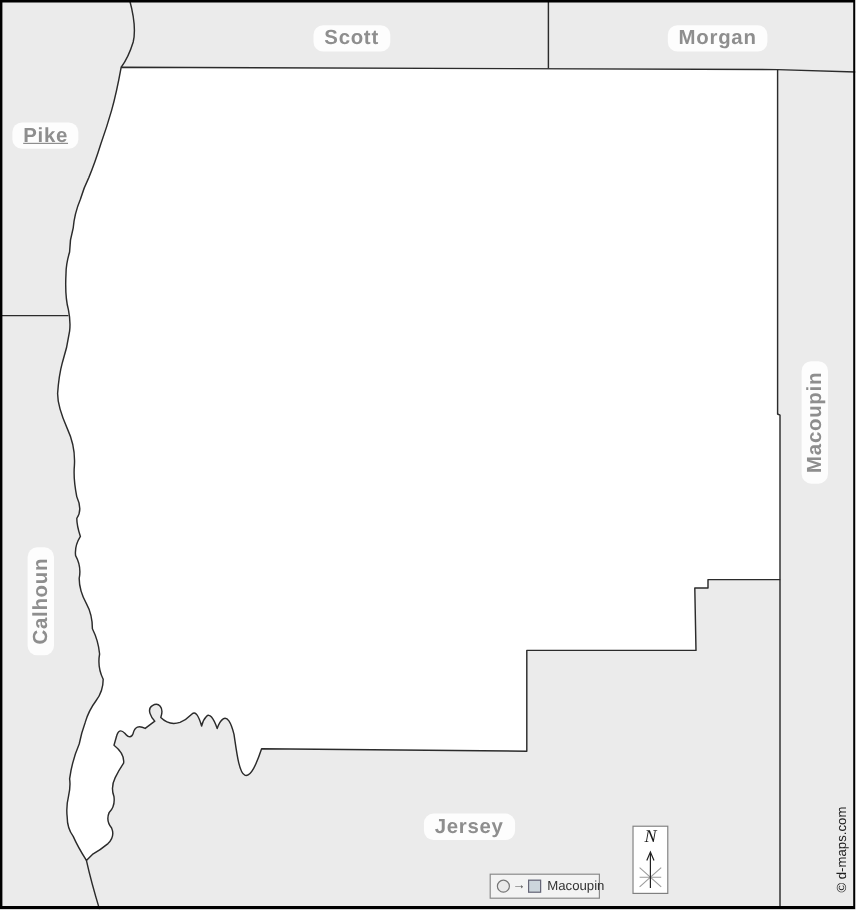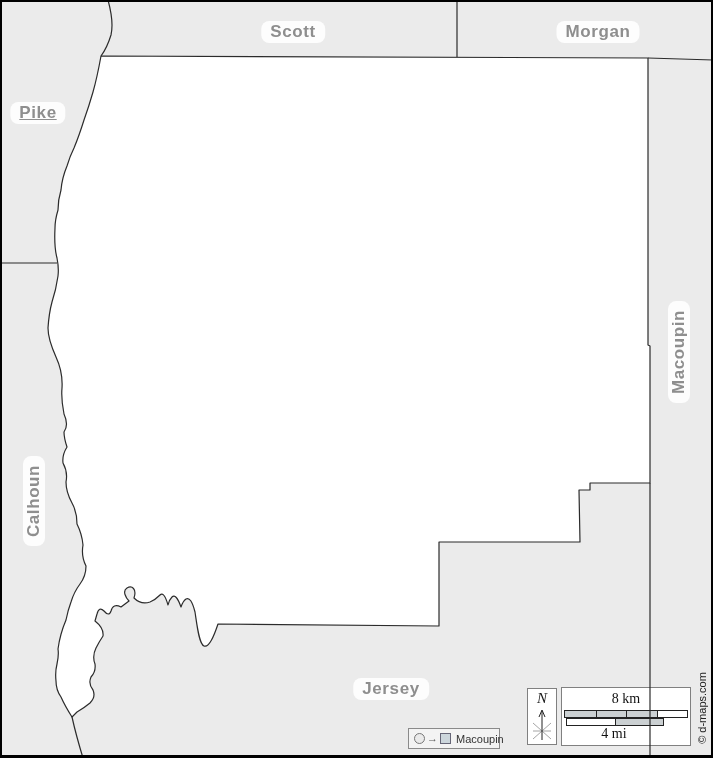--- a/index.html
+++ b/index.html
@@ -192,34 +192,20 @@
         <line x1="23" y1="17" x2="5" y2="33"></line>
         <line x1="5" y1="25" x2="23" y2="25"></line>
       </g>
       <g stroke="#222" stroke-width="1" fill="none">
         <line x1="14" y1="34" x2="14" y2="5"></line>
         <path d="M 11 11 L 14 4 L 17 11"></path>
       </g>
     </svg>
   </div>
 
-  <div id="scale-box">
-    <div class="scale-text" id="km-label">8 km</div>
-    <div id="km-bar">
-      <div class="seg s1"></div>
-        <div class="seg s2"></div>
-      <div class="seg s3"></div>
-        <div class="seg s4"></div>
-    </div>
-    <div id="mi-bar">
-      <div class="h1"></div>
-        <div class="h2"></div>
-    </div>
-    <div class="scale-text" id="mi-label">4 mi</div>
-  </div>
 
   <div id="projection-box">
     <span id="proj-circle"></span>
     <span id="proj-arrow">→</span>
     <span id="proj-square"></span>
     <span id="proj-text">Macoupin</span>
   </div>
 
   <svg id="line-overlay" width="713" height="758" viewBox="0 0 713 758">
     <line x1="650" y1="483" x2="650" y2="755" stroke="#2b2b2b" stroke-width="1.2"></line>

